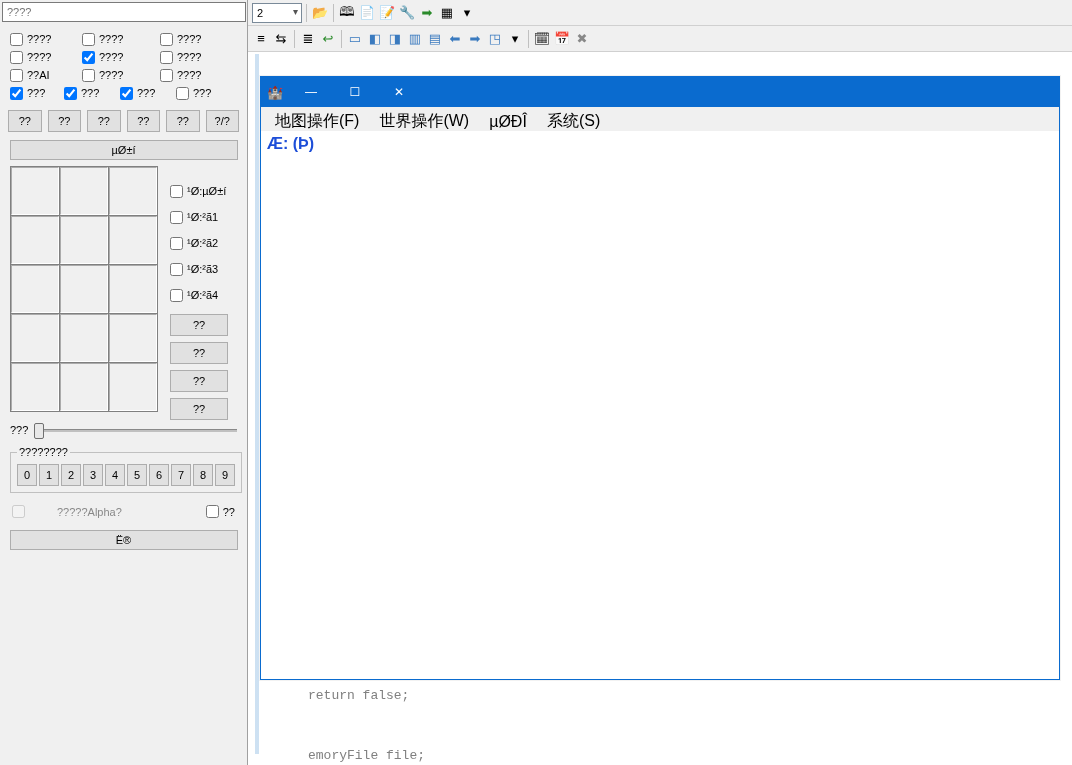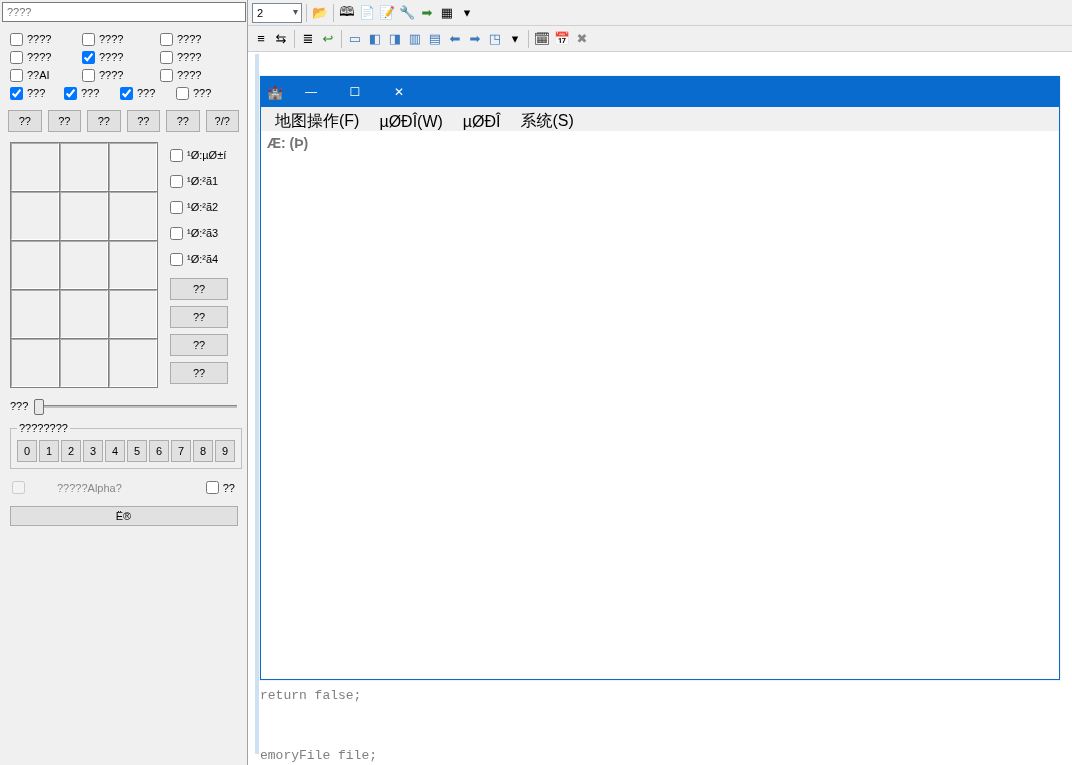--- a/index.html
+++ b/index.html
@@ -96,21 +96,21 @@
   border: 1px solid #808080;
   width: fit-content;
 }
 .preview-cell {
   background: #f0f0f0;
   border: 1px inset #fff;
 }
 .grid-side {
   position: absolute;
   left: 170px;
-  top: 4px;
+  top: 16px;
   width: 70px;
 }
 .side-check {
   display: flex;
   align-items: center;
   gap: 4px;
   height: 26px;
   font-size: 11px;
 }
 .side-btns {
@@ -313,34 +313,35 @@
 }
 
 .client-area {
   position: absolute;
   top: 54px;
   left: 0; right: 0; bottom: 0;
   background: #fff;
   padding: 4px 6px;
 }
 .status-text {
-  color: #737373;
+  color: #1d4ed8;
   font-weight: bold;
-  font-size: 14px;
+  font-size: 16px;
 }
 
 .code-area {
   position: absolute;
   left: 12px;
   top: 688px;
   right: 8px;
   font-family: Consolas, "Courier New", monospace;
   font-size: 13px;
   color: #808080;
   white-space: pre;
+  padding-left: 48px;
 }
 
 
 .gutter {
   position: absolute;
   left: 7px;
   top: 54px;
   width: 4px;
   height: 700px;
   background: linear-gradient(#5a9bd5, #5a9bd5);
@@ -418,20 +419,21 @@
 
   <div class="btn-row">
     <button class="small-btn">??</button>
     <button class="small-btn">??</button>
     <button class="small-btn">??</button>
     <button class="small-btn">??</button>
     <button class="small-btn">??</button>
     <button class="small-btn">?/?</button>
   </div>
 
+  <button class="wide-btn">µØ±í</button>
 
   <div class="grid-section">
     <div class="preview-grid">
       <div class="preview-cell"></div>
       <div class="preview-cell"></div>
       <div class="preview-cell"></div>
       <div class="preview-cell"></div>
       <div class="preview-cell"></div>
       <div class="preview-cell"></div>
       <div class="preview-cell"></div>
@@ -555,21 +557,21 @@
 
   <div class="app-window">
     <div class="titlebar">
       <span class="title-icon">🏰</span>
       <span class="win-btn">—</span>
       <span class="win-btn">☐</span>
       <span class="win-btn close">✕</span>
     </div>
     <div class="menubar">
       <span class="menu-item">地图操作(F)</span>
-      <span class="menu-item">µØÐÎ(W)</span>
+      <span class="menu-item">世界操作(W)</span>
       <span class="menu-item">µØÐÎ</span>
       <span class="menu-item">系统(S)</span>
     </div>
     <div class="client-area">
       <div class="status-text">Æ: (Þ)</div>
     </div>
   </div>
 
   <div class="code-area"><span>return false;</span>
 

